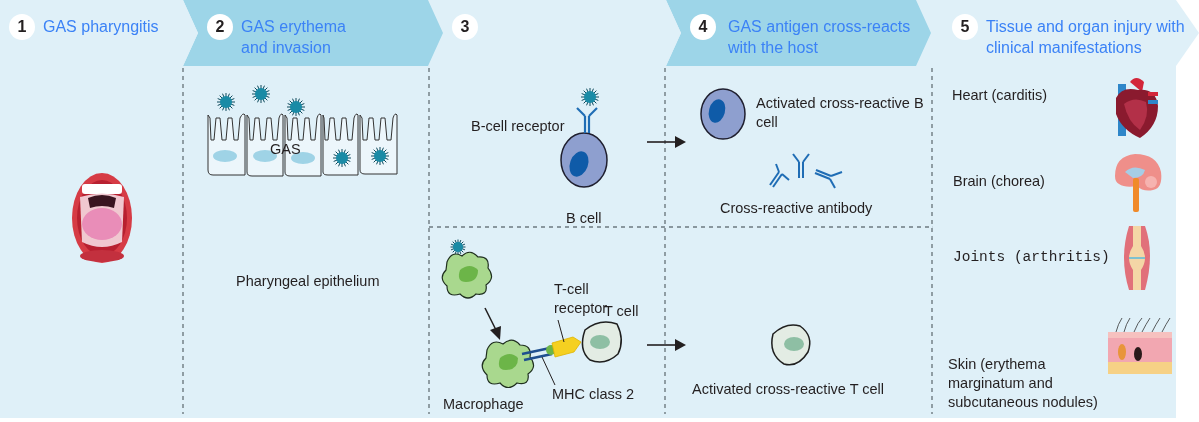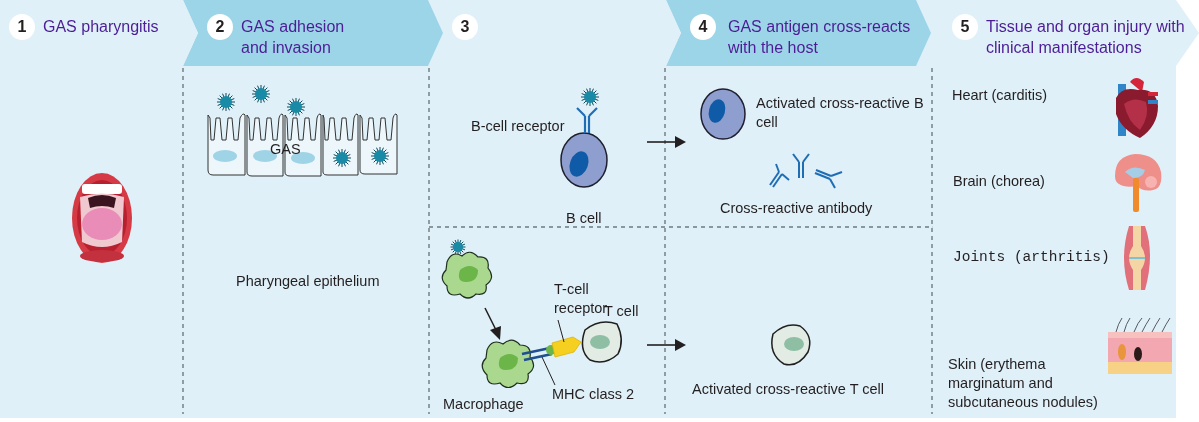--- a/index.html
+++ b/index.html
@@ -8,21 +8,21 @@
       font-family: "Liberation Sans", sans-serif; color: #231f20;
     }
     #stage { position: relative; width: 1199px; height: 422px; }
     #bg-svg { position: absolute; left: 0; top: 0; }
     .step-header { position: absolute; display: flex; align-items: flex-start; }
     .step-num {
       width: 26px; height: 26px; border-radius: 50%; background: #ffffff;
       display: flex; align-items: center; justify-content: center;
       font-size: 16px; font-weight: bold; color: #231f20; flex: 0 0 auto;
     }
-    .step-title { font-size: 16px; line-height: 21px; margin-left: 8px; padding-top: 2px; color: #4c1d95; }
+    .step-title { font-size: 16px; line-height: 21px; margin-left: 8px; padding-top: 2px; color: #3b82f6; }
     .label { position: absolute; font-size: 14.5px; line-height: 19px; color: #231f20; white-space: nowrap; }
     .label.wrap { white-space: normal; }
   </style>
 </head>
 <body>
 
 <div id="stage">
 
   <svg id="bg-svg" width="1199" height="422">
     <rect x="0" y="0" width="1199" height="422" fill="#ffffff"></rect>
@@ -331,21 +331,21 @@
       </g>
     </g>
   </svg>
 
   <div class="step-header" style="left:9px; top:14px;">
     <div class="step-num">1</div>
     <div class="step-title" style="width:140px;">GAS pharyngitis</div>
   </div>
   <div class="step-header" style="left:207px; top:14px;">
     <div class="step-num">2</div>
-    <div class="step-title" style="width:120px;">GAS adhesion and invasion</div>
+    <div class="step-title" style="width:120px;">GAS erythema and invasion</div>
   </div>
   <div class="step-header" style="left:452px; top:14px;">
     <div class="step-num">3</div>
   </div>
   <div class="step-header" style="left:690px; top:14px;">
     <div class="step-num">4</div>
     <div class="step-title" style="width:200px;margin-left:12px;">GAS antigen cross-reacts with the host</div>
   </div>
   <div class="step-header" style="left:952px; top:14px;">
     <div class="step-num">5</div>

